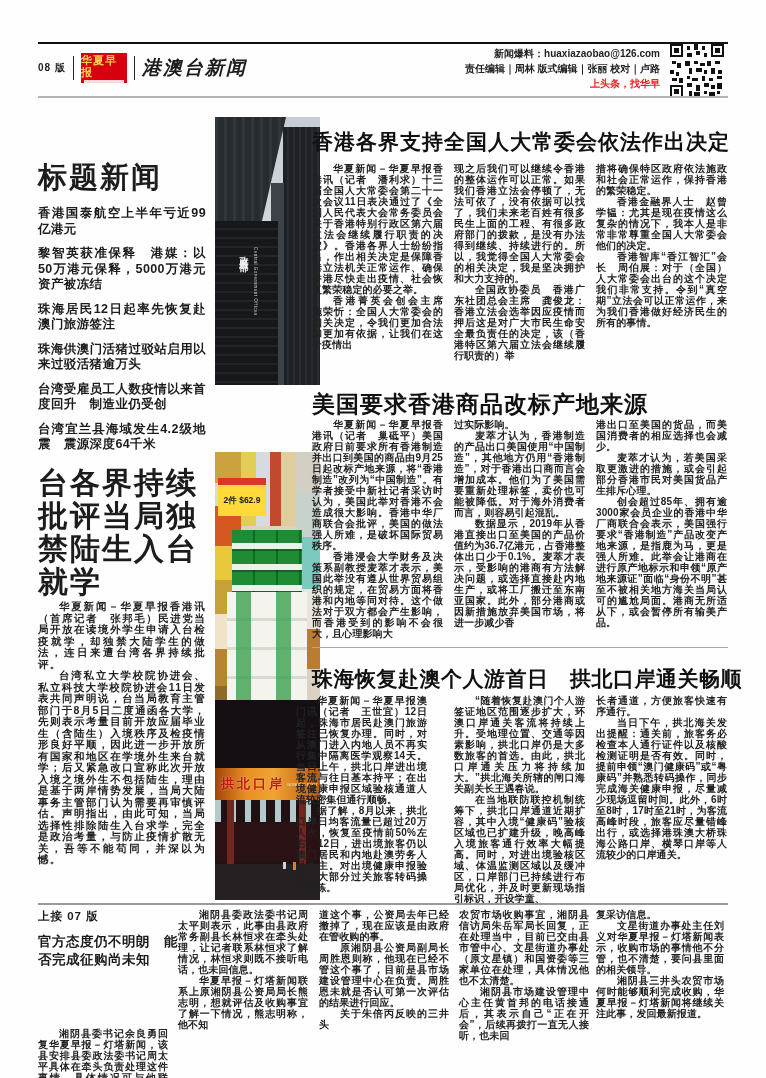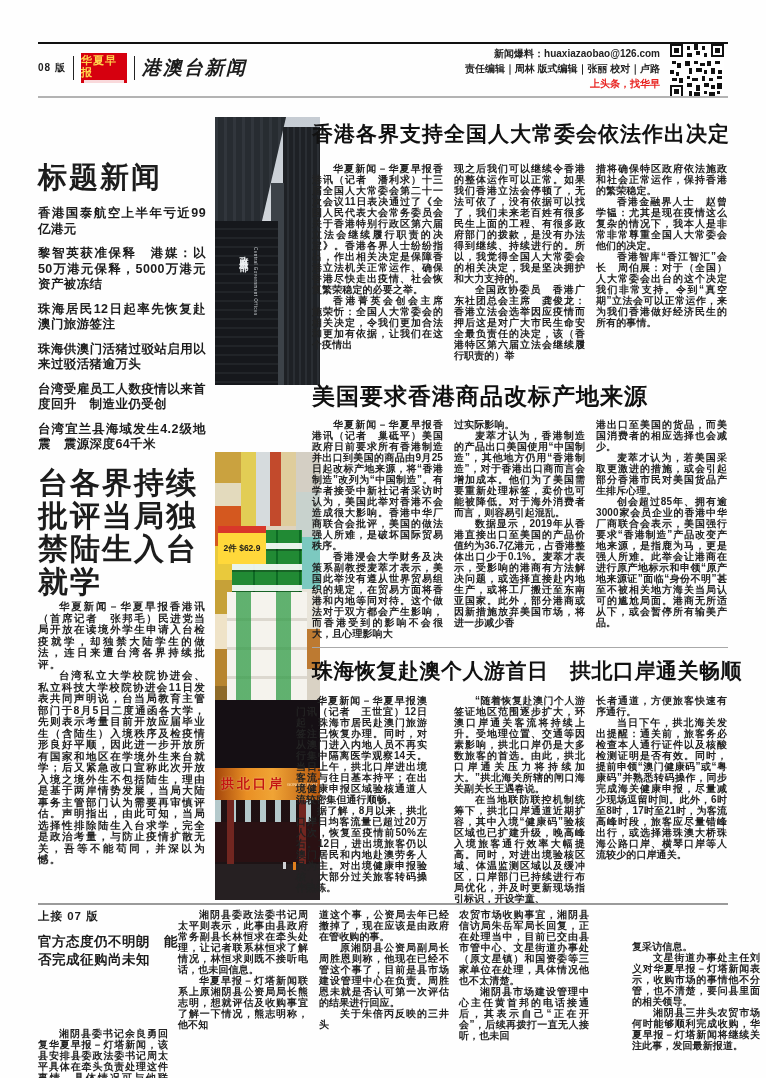--- a/index.html
+++ b/index.html
@@ -20,21 +20,21 @@
   
   .hl-title{position:absolute;left:38px;top:158px;width:168px;font-size:29px;font-weight:bold;letter-spacing:2px;}
   .hl-list{position:absolute;left:38px;top:206px;width:168px;}
   .hl-item{font-size:12.5px;line-height:15.5px;font-weight:bold;letter-spacing:.4px;margin-bottom:9px;text-align:justify;}
   .big-title{position:absolute;left:38px;top:466px;width:172px;font-size:30px;line-height:33px;font-weight:bold;letter-spacing:2px;}
   .left-body{position:absolute;left:38px;top:601px;width:168px;font-size:10.5px;line-height:11.5px;
              letter-spacing:1.2px;font-weight:bold;text-align:justify;color:#222;}
   .para{margin:0;}
   .ind{text-indent:21px;}
   
-  .art-title{position:absolute;font-weight:bold;color:#111;white-space:nowrap;}
+  .art-title{position:absolute;font-weight:bold;color:#111;white-space:nowrap;margin-top:8px;}
   .col{position:absolute;width:131px;font-size:10px;line-height:11px;font-weight:bold;
        text-align:justify;color:#222;letter-spacing:.1px;}
   .sep{position:absolute;background:#a8a8a8;}
   
   .cont-label{position:absolute;left:38px;top:909px;font-size:11.5px;font-weight:bold;letter-spacing:1px;}
   .cont-sub{position:absolute;left:38px;top:933px;width:150px;font-size:13.5px;line-height:18px;font-weight:bold;letter-spacing:.5px;}
   
   .photo{position:absolute;left:215px;width:105px;overflow:hidden;}
   .ph-el{position:absolute;}
   
@@ -54,21 +54,21 @@
   .p2{top:452px;height:285px;background:#ded3bd;}
   .p2 .shelfL{left:0;top:0;width:26px;height:100%;filter:blur(.4px);background:
       linear-gradient(180deg,#caa23f 0 11%,#e3dabd 11% 19%,#d4581f 19% 33%,#e9c93c 33% 45%,
       #c6a138 45% 57%,#efe3c8 57% 69%,#b7852f 69% 82%,#8e6a28 82% 100%);}
   .p2 .shelfR{right:0;top:0;width:24px;height:100%;filter:blur(.4px);background:
       linear-gradient(180deg,#d4cfc4 0 14%,#c8d2cd 14% 30%,#7cc9c0 30% 48%,#e9e5da 48% 62%,
       #bd7a31 62% 76%,#d9d2c4 76% 100%);}
   .p2 .topShelf{left:26px;top:0;width:55px;height:74px;filter:blur(.4px);background:
       linear-gradient(90deg,#e2cd55 0 28%,#d6dbdd 28% 52%,#c24a2c 52% 72%,#dfcd9c 72% 100%);}
   .p2 .tag{left:3px;top:26px;width:48px;height:31px;background:#ffd83a;border-top:7px solid #d9372a;
-      display:flex;align-items:center;justify-content:center;font-size:8.5px;font-weight:bold;color:#21201a;margin-top:48px;}
+      display:flex;align-items:center;justify-content:center;font-size:8.5px;font-weight:bold;color:#21201a;}
   .p2 .stackG{left:17px;top:78px;width:70px;height:62px;background:
       repeating-linear-gradient(180deg,rgba(255,255,255,0) 0 13px,rgba(255,255,255,.9) 13px 19px,rgba(0,0,0,.28) 19px 21px),
       repeating-linear-gradient(90deg,#218a34 0 21px,#0d6b24 21px 23px);}
   .p2 .stackW{left:12px;top:140px;width:80px;height:145px;background:
       repeating-linear-gradient(90deg,rgba(47,155,69,0) 0 9px,rgba(47,155,69,.75) 9px 24px,rgba(47,155,69,0) 24px 40px),
       repeating-linear-gradient(180deg,#f5f3ed 0 26px,#dcd8cf 26px 29px);}
   .p2 .floor{left:0;bottom:0;width:100%;height:14px;background:#cabfa9;}
   
   .p3{top:700px;height:200px;background:linear-gradient(180deg,#150f14 0 34%,#1d1315 34% 100%);}
   .p3 .sign{left:0;top:68px;width:105px;height:32px;display:flex;align-items:center;
@@ -273,19 +273,19 @@
     </div>
   <div class="col" style="left:319px;top:909px;width:130px;">
       <p class="para">道这个事，公资局去年已经撤掉了，现在应该是由政府在管收购的事。</p>
       <p class="para ind">原湘阴县公资局副局长周胜恩则称，他现在已经不管这个事了，目前是县市场建设管理中心在负责。周胜恩未就是否认可第一次评估的结果进行回应。</p>
       <p class="para ind">关于朱倍丙反映的三井头</p>
     </div>
   <div class="col" style="left:459px;top:909px;width:130px;">
       <p class="para">农贸市场收购事宜，湘阴县信访局朱岳军局长回复，正在处理当中，目前已交由县市管中心、文星街道办事处（原文星镇）和国资委等三家单位在处理，具体情况他也不太清楚。</p>
       <p class="para ind">湘阴县市场建设管理中心主任黄首邦的电话接通后，其表示自己“正在开会”，后续再拨打一直无人接听，也未回</p>
     </div>
-  <div class="col" style="left:632px;top:909px;width:128px;margin-top:32px;">
+  <div class="col" style="left:596px;top:909px;width:128px;">
       <p class="para">复采访信息。</p>
       <p class="para ind">文星街道办事处主任刘义对华夏早报－灯塔新闻表示，收购市场的事情他不分管，也不清楚，要问县里面的相关领导。</p>
       <p class="para ind">湘阴县三井头农贸市场何时能够顺利完成收购，华夏早报－灯塔新闻将继续关注此事，发回最新报道。</p>
     </div>
 
 </div>
 
 </body></html>

